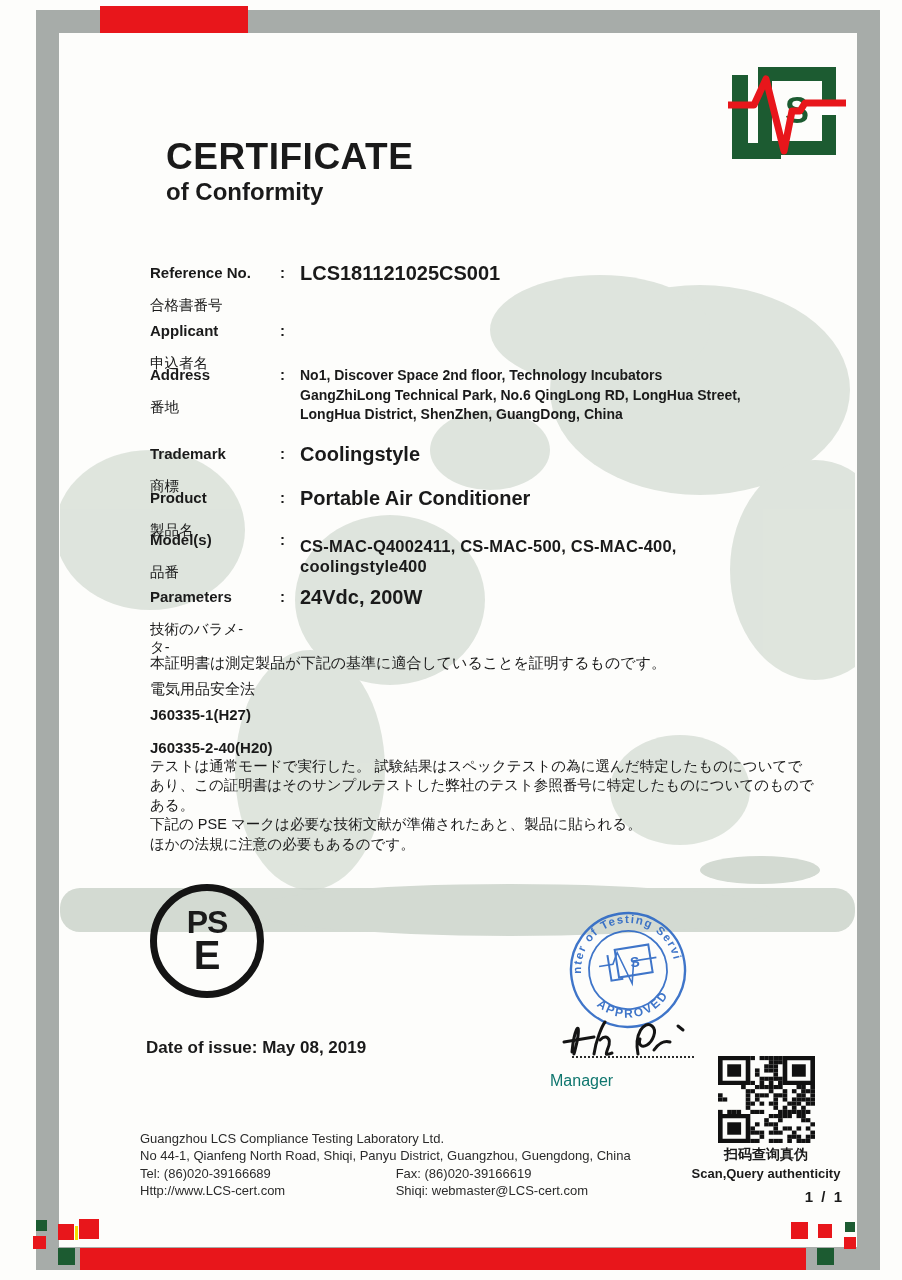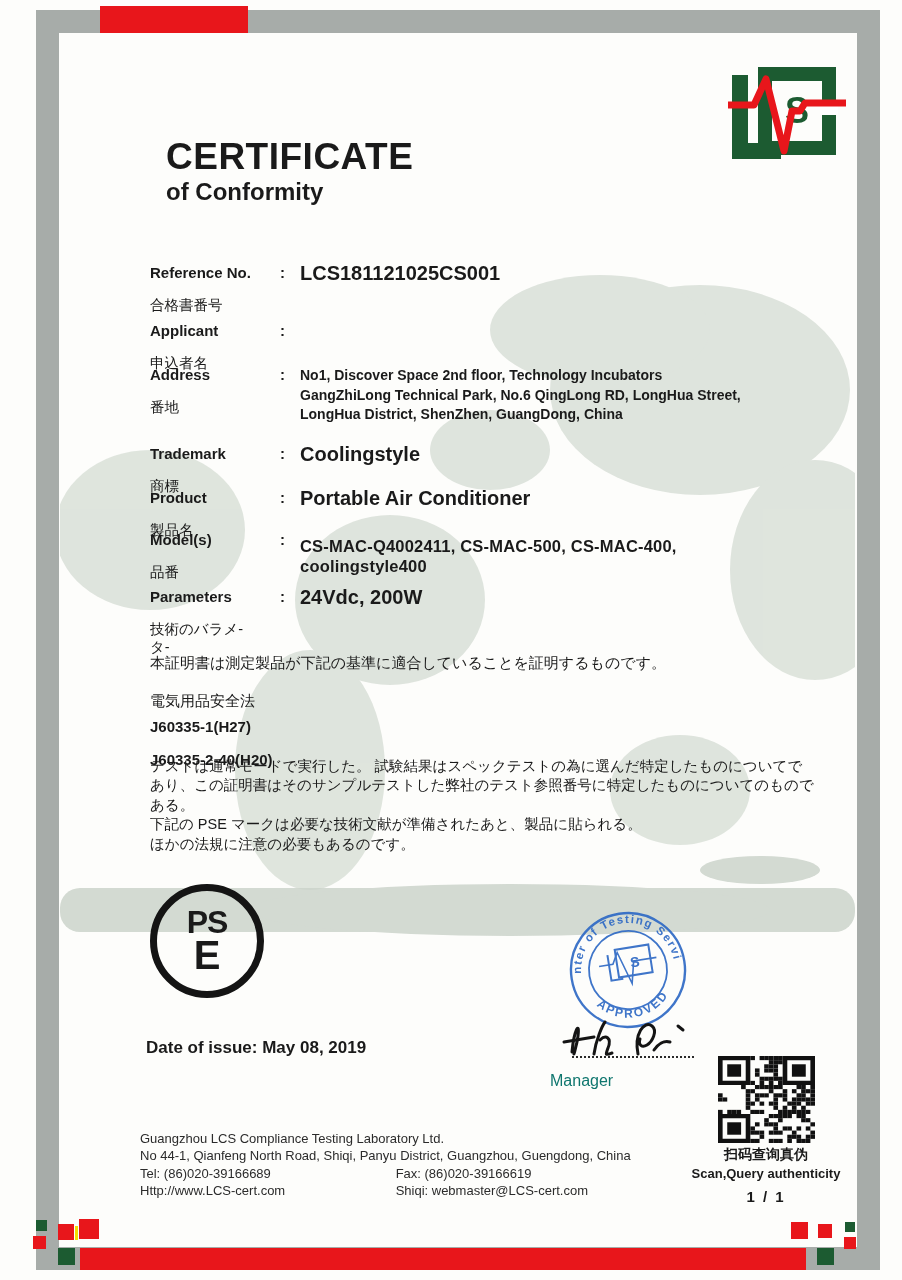--- a/index.html
+++ b/index.html
@@ -23,40 +23,40 @@
   .row{position:absolute;left:150px;width:650px;display:flex;z-index:2;}
   .lbl{width:130px;font-weight:bold;font-size:15px;line-height:1.25;}
   .lbl .jp{font-weight:normal;font-size:14.5px;margin-top:13px;white-space:pre-line;}
   .colon{width:20px;font-weight:bold;font-size:15px;}
   .val{flex:1;font-weight:bold;font-size:20px;line-height:19.5px;white-space:pre-line;}
   .val-address{font-size:14px;}
   .val-models{font-size:16.5px;padding-top:6px;letter-spacing:.2px;}
   
   .statement{left:150px;top:652px;width:640px;font-size:15px;line-height:1.45;z-index:2;}
   .statement .std{font-weight:bold;}
-  .statement .g1{margin-top:16px;} .statement .g2{margin-top:4px;} .statement .g3{margin-top:12px;}
+  .statement .g1{margin-top:4px;} .statement .g2{margin-top:4px;} .statement .g3{margin-top:12px;}
   .notes{left:150px;top:757px;width:665px;font-size:14.5px;line-height:19.4px;white-space:pre-line;z-index:2;}
   
   .pse{left:150px;top:884px;width:100px;height:100px;border:7px solid #141414;border-radius:50%;
        display:flex;flex-direction:column;align-items:center;justify-content:center;z-index:2;background:transparent;}
   .pse .ps{font-size:32px;font-weight:800;line-height:.86;letter-spacing:-1px;}
   .pse .e{font-size:40px;font-weight:800;line-height:.9;}
   
   .date{left:146px;top:1038px;font-size:17px;font-weight:bold;z-index:2;}
   
   .stamp{left:566px;top:908px;transform:rotate(-9deg);opacity:.92;z-index:2;}
   .sig{left:550px;top:1012px;width:160px;z-index:3;}
   .sigline{border-bottom:2px dotted #2a2a2a;width:122px;margin-left:22px;margin-top:-6px;}
   .manager{text-align:left;font-size:16px;margin-top:14px;color:#0f766e;}
   
   .qr{left:718px;top:1056px;z-index:2;}
   .qrcap{left:688px;top:1146px;width:156px;text-align:center;z-index:2;}
   .qrcap .cn{font-size:14px;font-weight:bold;}
   .qrcap .en{font-size:13px;font-weight:bold;margin-top:2px;}
-  .qrcap .pg{font-size:15px;font-weight:800;margin-top:7px;letter-spacing:2px;}
+  .qrcap .pg{font-size:15px;font-weight:800;margin-top:7px;letter-spacing:2px;text-align:right;}
   
   .footer{left:140px;top:1130px;width:560px;font-size:13px;line-height:1.34;color:#2b2b2b;z-index:2;}
   .footer .c1{display:inline-block;width:252px;}
 </style>
 </head>
 <body>
 
 <svg class="abs map" width="795" height="700" viewBox="0 0 795 700">
   <g fill="#d7ded6" opacity="0.8">
     <ellipse cx="640" cy="120" rx="150" ry="105"></ellipse>

